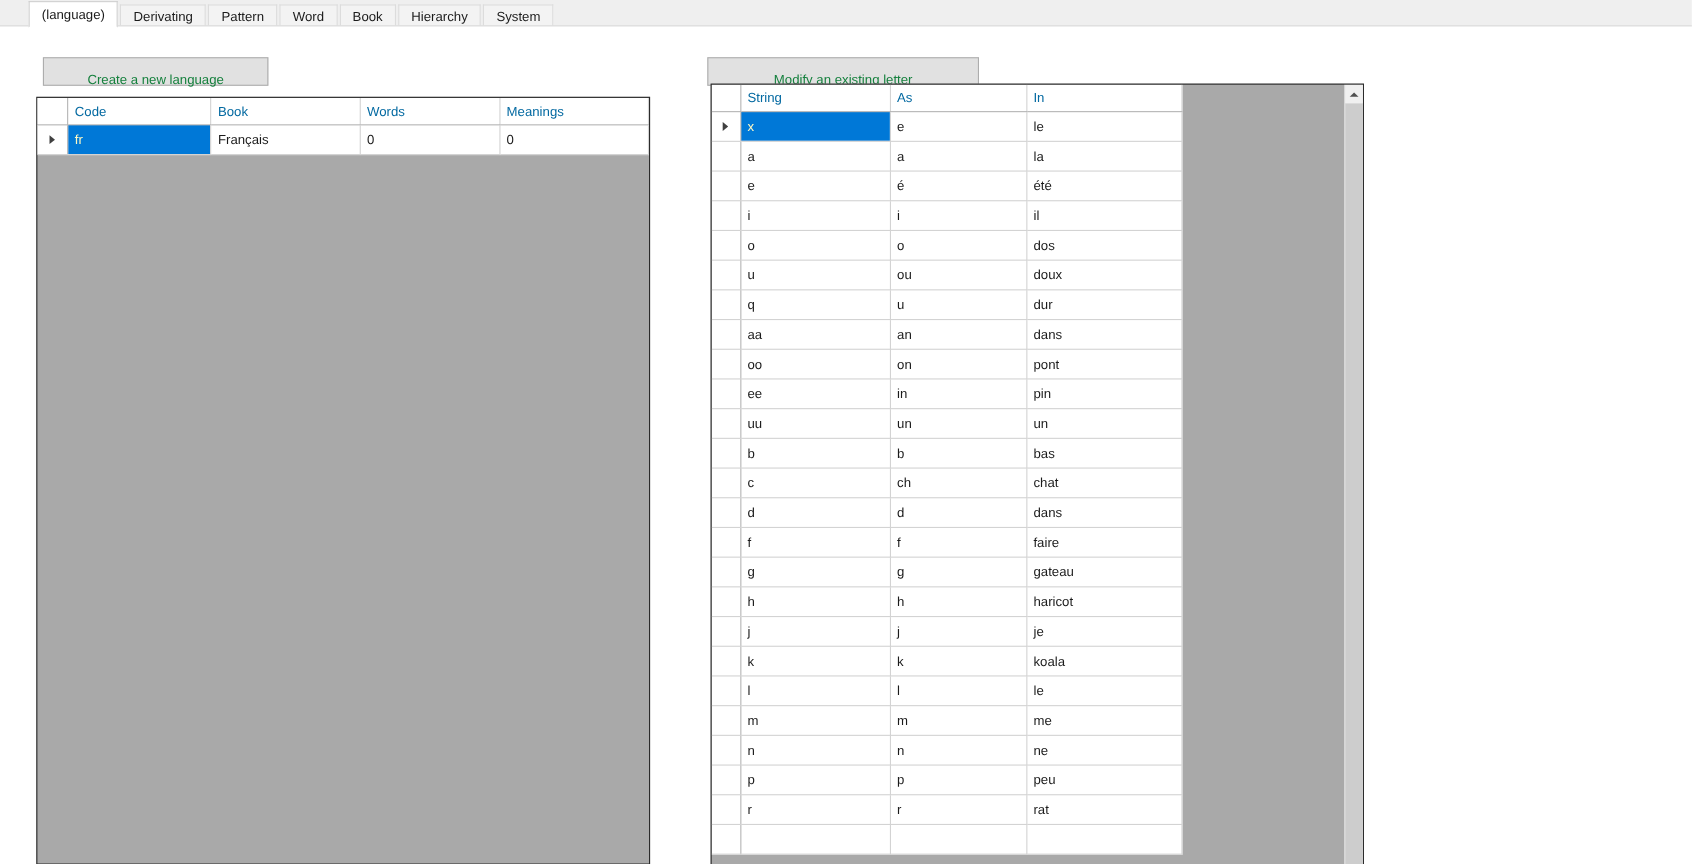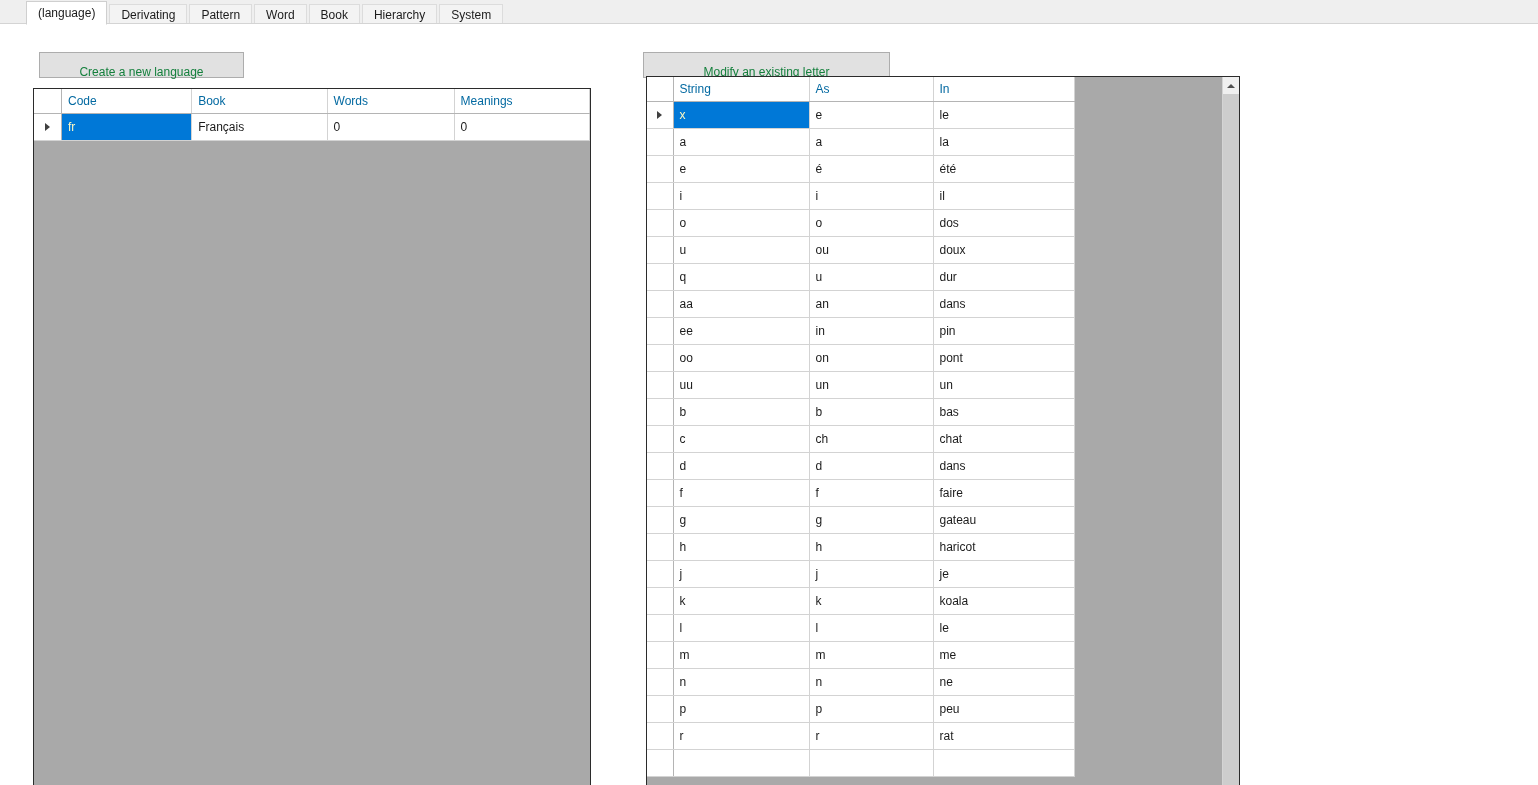--- a/index.html
+++ b/index.html
@@ -300,29 +300,29 @@
                 <td>dur</td>
               </tr>
               <tr>
                 <td class="rowhdr"></td>
                 <td>aa</td>
                 <td>an</td>
                 <td>dans</td>
               </tr>
               <tr>
                 <td class="rowhdr"></td>
+                <td>oo</td>
+                <td>on</td>
+                <td>pont</td>
+              </tr>
+              <tr>
+                <td class="rowhdr"></td>
                 <td>ee</td>
                 <td>in</td>
                 <td>pin</td>
-              </tr>
-              <tr>
-                <td class="rowhdr"></td>
-                <td>oo</td>
-                <td>on</td>
-                <td>pont</td>
               </tr>
               <tr>
                 <td class="rowhdr"></td>
                 <td>uu</td>
                 <td>un</td>
                 <td>un</td>
               </tr>
               <tr>
                 <td class="rowhdr"></td>
                 <td>b</td>

